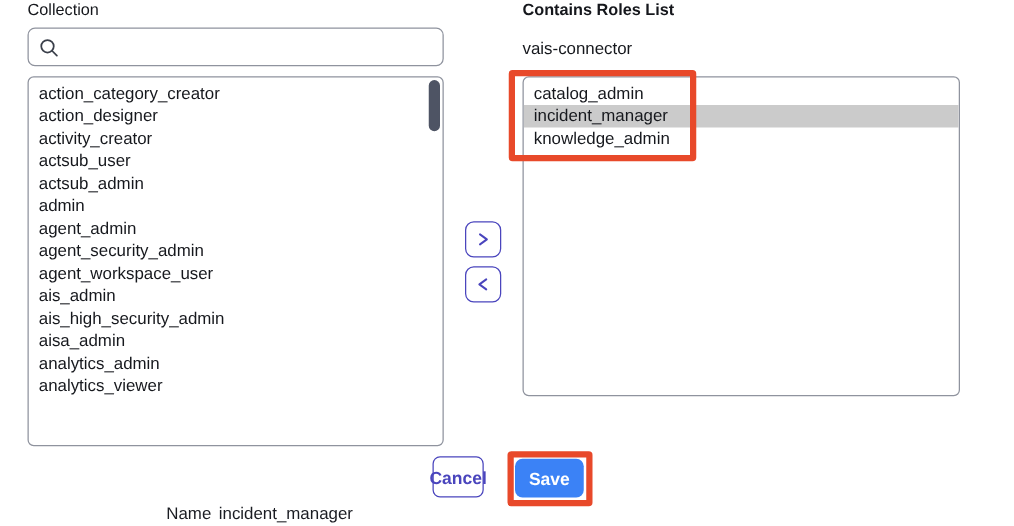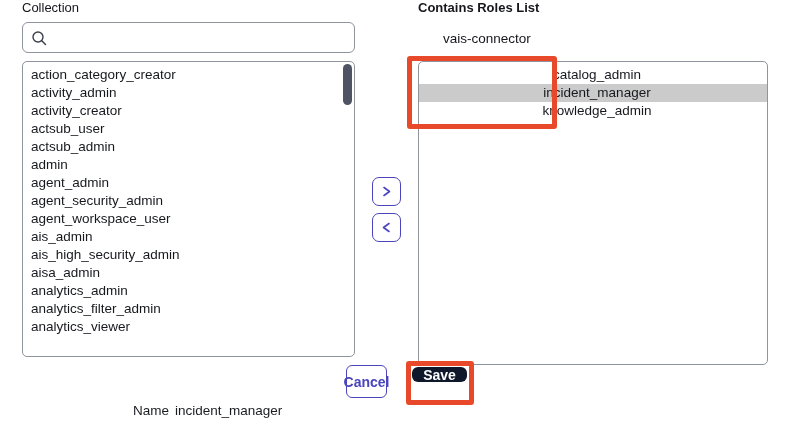--- a/index.html
+++ b/index.html
@@ -26,21 +26,21 @@
   .listbox{
     box-sizing:border-box;border:1px solid #8f939e;border-radius:5px;
     background:#fff;overflow:hidden;
   }
   .listbox ul{margin:0;padding:4px 0 0 0;list-style:none;}
   .listbox li{
     line-height:18px;font-size:13.5px;padding-left:8px;white-space:nowrap;color:#16181d;
   }
   .listbox li.selected{background:#cbcbcb;}
   #left-list{left:22px;top:61px;width:333px;height:296px;}
-  #right-list{left:418px;top:61px;width:350px;height:304px;text-align:center;}
+  #right-list{left:418px;top:61px;width:350px;height:256px;}
 
   .scroll-thumb{
     position:absolute;right:2px;top:2px;width:9px;height:41px;
     background:#4e5464;border-radius:5px;
   }
 
   
   .xfer-btn{
     width:29px;height:29px;box-sizing:border-box;background:#fff;
     border:1.5px solid #4a45bd;border-radius:7px;display:flex;
@@ -53,21 +53,21 @@
   .btn{
     box-sizing:border-box;border-radius:6px;font-size:14px;font-weight:bold;
     font-family:"Liberation Sans", sans-serif;display:flex;align-items:center;
     justify-content:center;cursor:pointer;
   }
   #cancel-btn{
     left:346px;top:365px;width:41px;height:33px;background:#fff;
     border:1.5px solid #4a45bd;color:#4a45bd;
   }
   #save-btn{
-    left:412px;top:367px;width:55px;height:15px;background:#0f172a;
+    left:412px;top:367px;width:55px;height:31px;background:#3b82f6;
     border:none;color:#fff;
   }
 
   
   .annotation{
     box-sizing:border-box;border:5px solid #e8492a;border-radius:3px;
     pointer-events:none;background:transparent;
   }
   #annotation-roles{left:407px;top:56px;width:150px;height:73px;}
   #annotation-save{left:406px;top:361px;width:68px;height:44px;}
@@ -87,33 +87,32 @@
       <circle cx="7" cy="7" r="5" fill="none" stroke="#3a3f4a" stroke-width="1.4"></circle>
       <line x1="10.8" y1="10.8" x2="14.5" y2="14.5" stroke="#3a3f4a" stroke-width="1.4" stroke-linecap="round"></line>
     </svg>
   </span>
   <input type="text" placeholder="" style="">
 </div>
 
 <div id="left-list" class="abs listbox">
   <ul>
     <li>action_category_creator</li>
-    <li>activity_admin</li>
+    <li>action_designer</li>
     <li>activity_creator</li>
     <li>actsub_user</li>
     <li>actsub_admin</li>
     <li>admin</li>
     <li>agent_admin</li>
     <li>agent_security_admin</li>
     <li>agent_workspace_user</li>
     <li>ais_admin</li>
     <li>ais_high_security_admin</li>
     <li>aisa_admin</li>
     <li>analytics_admin</li>
-    <li>analytics_filter_admin</li>
     <li>analytics_viewer</li>
   </ul>
   <div class="scroll-thumb"></div>
 </div>
 
 <button id="btn-move-right" class="abs xfer-btn">
   <span style="display:flex;">
     <svg width="13" height="13" viewBox="0 0 13 13">
       <polyline points="4,2.5 9.5,6.5 4,10.5" fill="none" stroke="#4a45bd" stroke-width="1.6" stroke-linecap="round" stroke-linejoin="round"></polyline>
     </svg>
@@ -122,21 +121,21 @@
 <button id="btn-move-left" class="abs xfer-btn">
   <span style="display:flex;">
     <svg width="13" height="13" viewBox="0 0 13 13">
       <polyline points="9,2.5 3.5,6.5 9,10.5" fill="none" stroke="#4a45bd" stroke-width="1.6" stroke-linecap="round" stroke-linejoin="round"></polyline>
     </svg>
   </span>
 </button>
 
 <div class="abs panel-label" style="left:418px;top:0;font-weight:bold;">Contains Roles List</div>
 
-<div class="abs sub-label" style="left:418px;top:31px;margin-left:25px;">vais-connector</div>
+<div class="abs sub-label" style="left:418px;top:31px;">vais-connector</div>
 
 <div id="right-list" class="abs listbox">
   <ul>
     <li>catalog_admin</li>
     <li class="selected">incident_manager</li>
     <li>knowledge_admin</li>
   </ul>
 </div>
 
 <div id="annotation-roles" class="abs annotation"></div>

